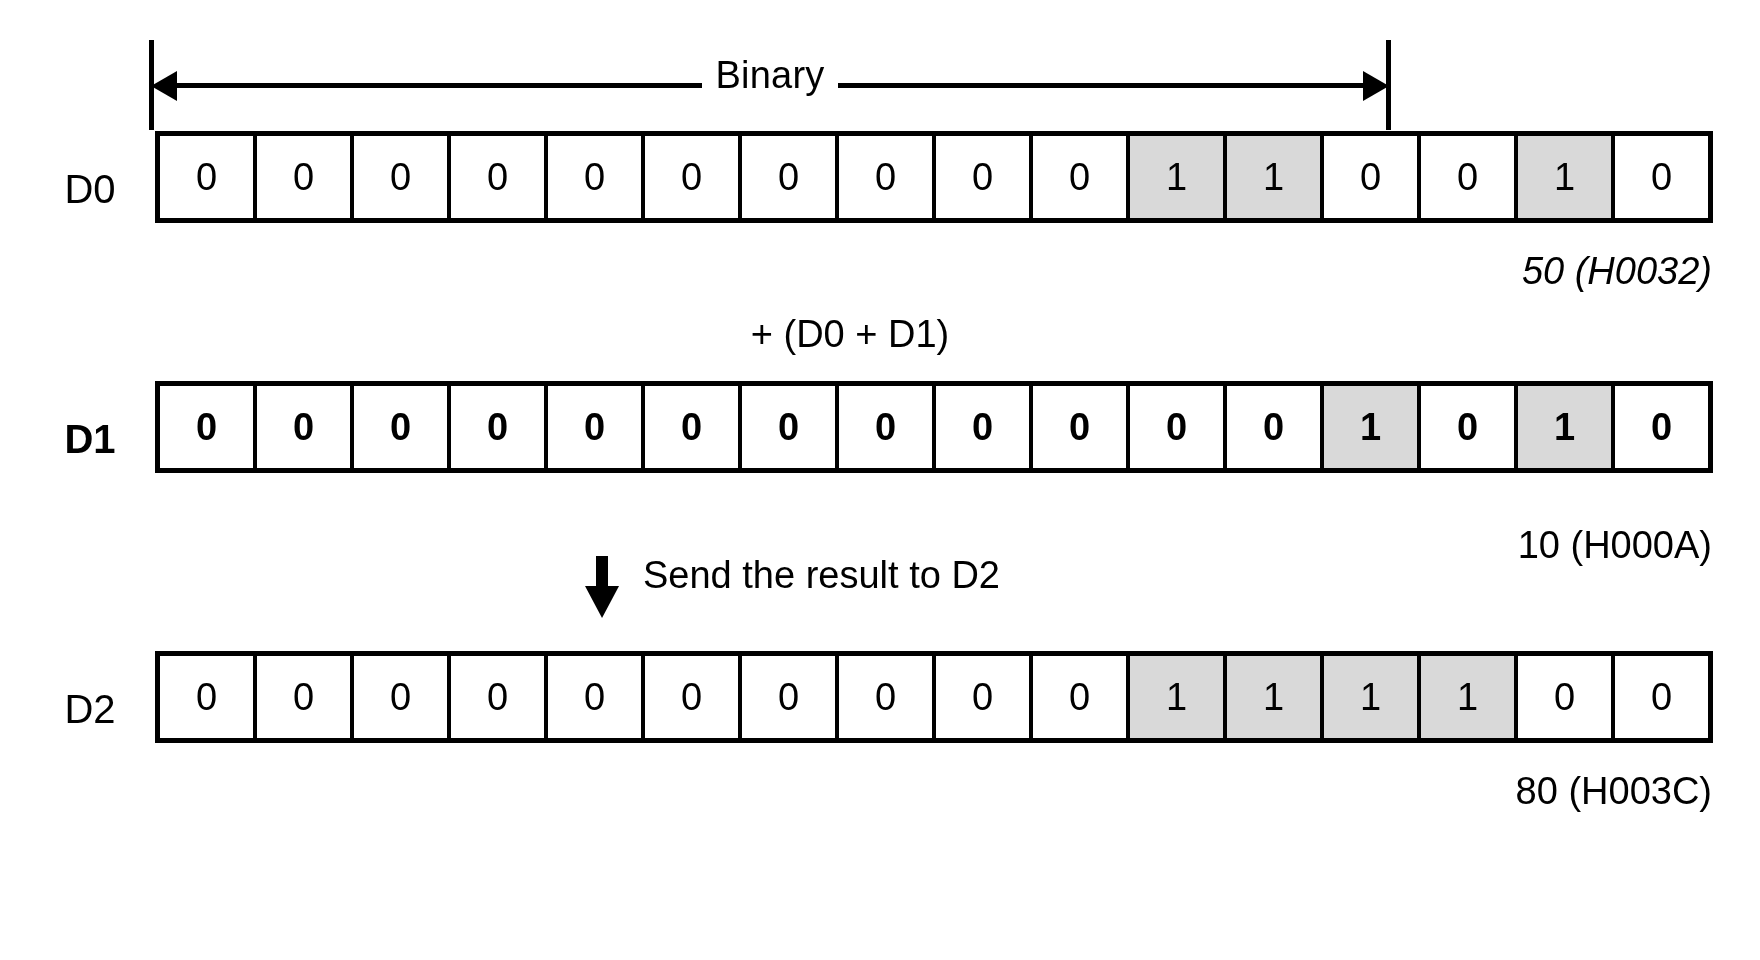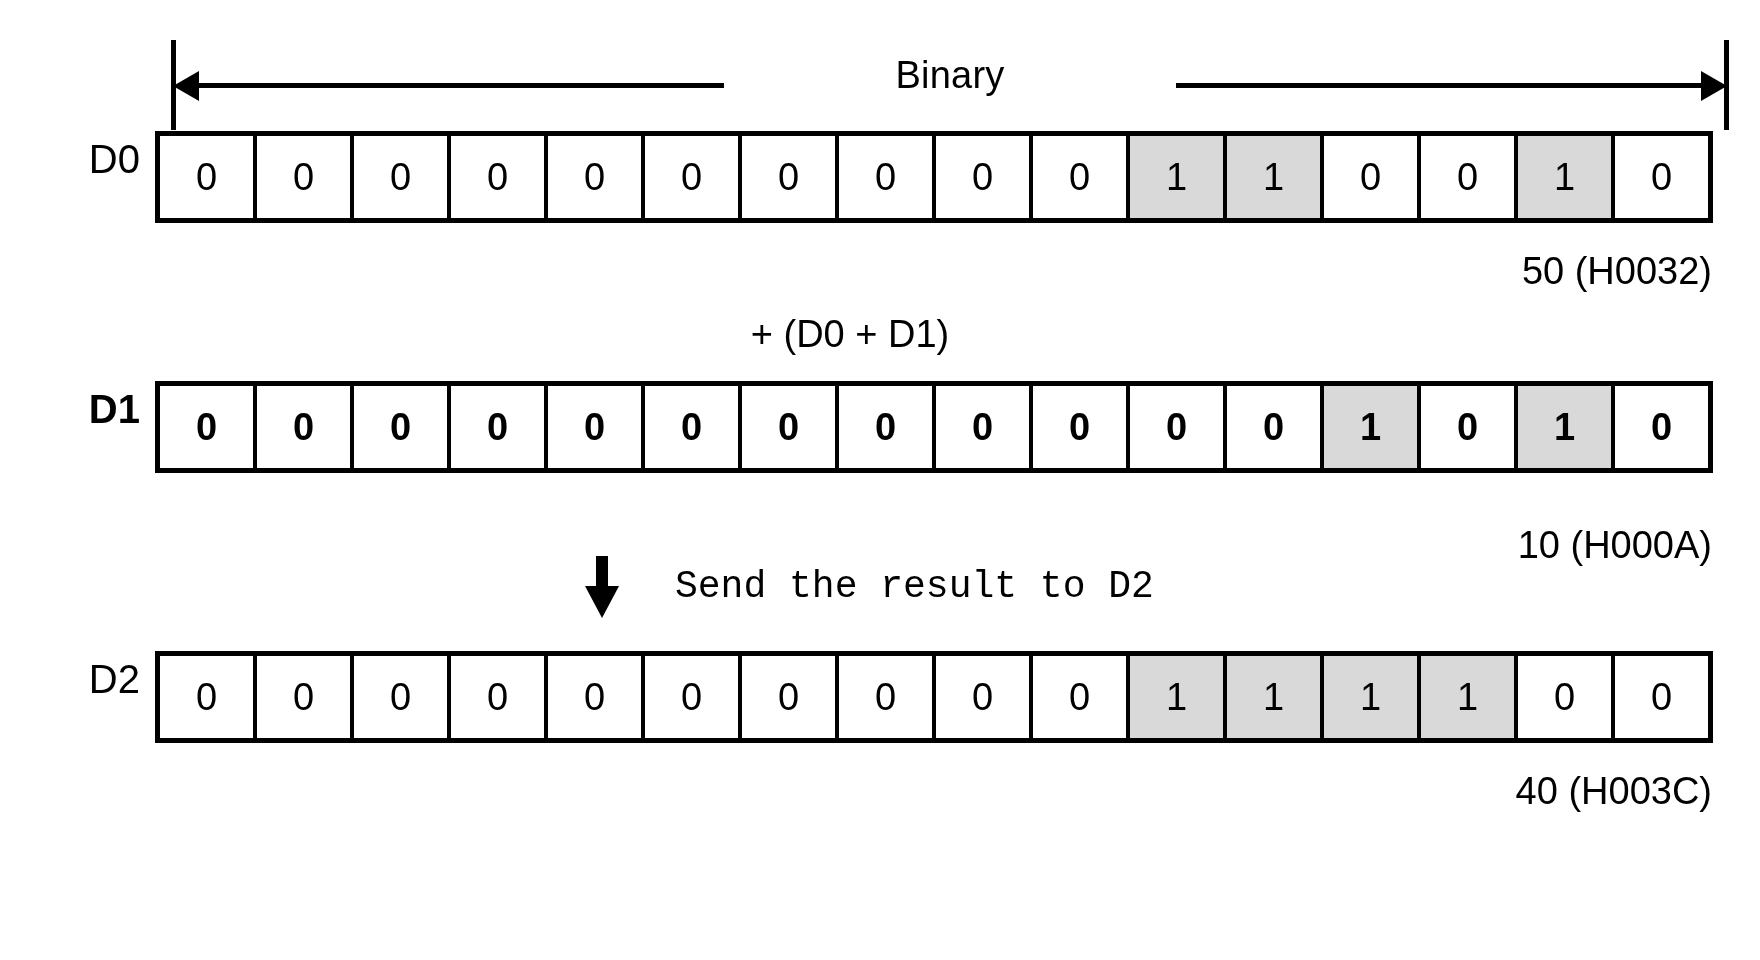--- a/index.html
+++ b/index.html
@@ -21,23 +21,23 @@
     position: absolute;
     left: 0;
     top: 0;
     width: 1760px;
     height: 960px;
   }
 
   
   .span-header {
     position: absolute;
-    left: 171px;
+    left: 149px;
     top: 40px;
-    width: 1558px;
+    width: 1242px;
     height: 90px;
   }
   .span-tick {
     position: absolute;
     top: 0;
     width: 5px;
     height: 90px;
     background: #000000;
   }
   .span-tick.left  { left: 0; }
@@ -87,25 +87,25 @@
     width: 1760px;
     height: 92px;
   }
   .register-row.d0 { top: 131px; }
   .register-row.d1 { top: 381px; font-weight: bold; }
   .register-row.d2 { top: 651px; border-radius: 29px; }
 
   .register-label {
     position: absolute;
     left: 40px;
-    top: 8px;
+    top: 38px;
     width: 100px;
     font-size: 40px;
     line-height: 1;
-    text-align: right;
+    text-align: center;
   }
 
   .bit-table {
     position: absolute;
     left: 155px;
     top: 0;
     width: 1558px;
     height: 92px;
     display: flex;
     border: 5px solid #000000;
@@ -128,21 +128,21 @@
 
   
   .value-note {
     position: absolute;
     right: 48px;
     font-size: 38px;
     line-height: 1;
     text-align: right;
     white-space: nowrap;
   }
-  .value-note.v0 { top: 252px; }
+  .value-note.v0 { top: 252px; font-style: italic; }
   .value-note.v1 { top: 502px; margin-top: 24px; }
   .value-note.v2 { top: 772px; }
 
   
   .op-caption {
     position: absolute;
     left: 0;
     width: 1760px;
     top: 315px;
     text-align: center;
@@ -151,23 +151,21 @@
     padding-right: 60px;
     box-sizing: border-box;
   }
 
   
   .send-caption {
     position: absolute;
     left: 585px;
     top: 556px;
     display: flex;
-    align-items: center;
-    gap: 56px;
-    font-family: Liberation Mono, monospace;
+    gap: 24px;
   }
   .down-arrow {
     position: relative;
     width: 34px;
     height: 62px;
   }
   .down-arrow .shaft {
     position: absolute;
     left: 11px;
     top: 0;
@@ -276,15 +274,15 @@
         <div class="bit-cell">0</div>
         <div class="bit-cell">0</div>
         <div class="bit-cell shaded">1</div>
         <div class="bit-cell shaded">1</div>
         <div class="bit-cell shaded">1</div>
         <div class="bit-cell shaded">1</div>
         <div class="bit-cell">0</div>
         <div class="bit-cell">0</div>
       </div>
   </div>
-  <div class="value-note v2">40 (H003C)</div>
+  <div class="value-note v2">80 (H003C)</div>
 
 </div>
 
 </body></html>

